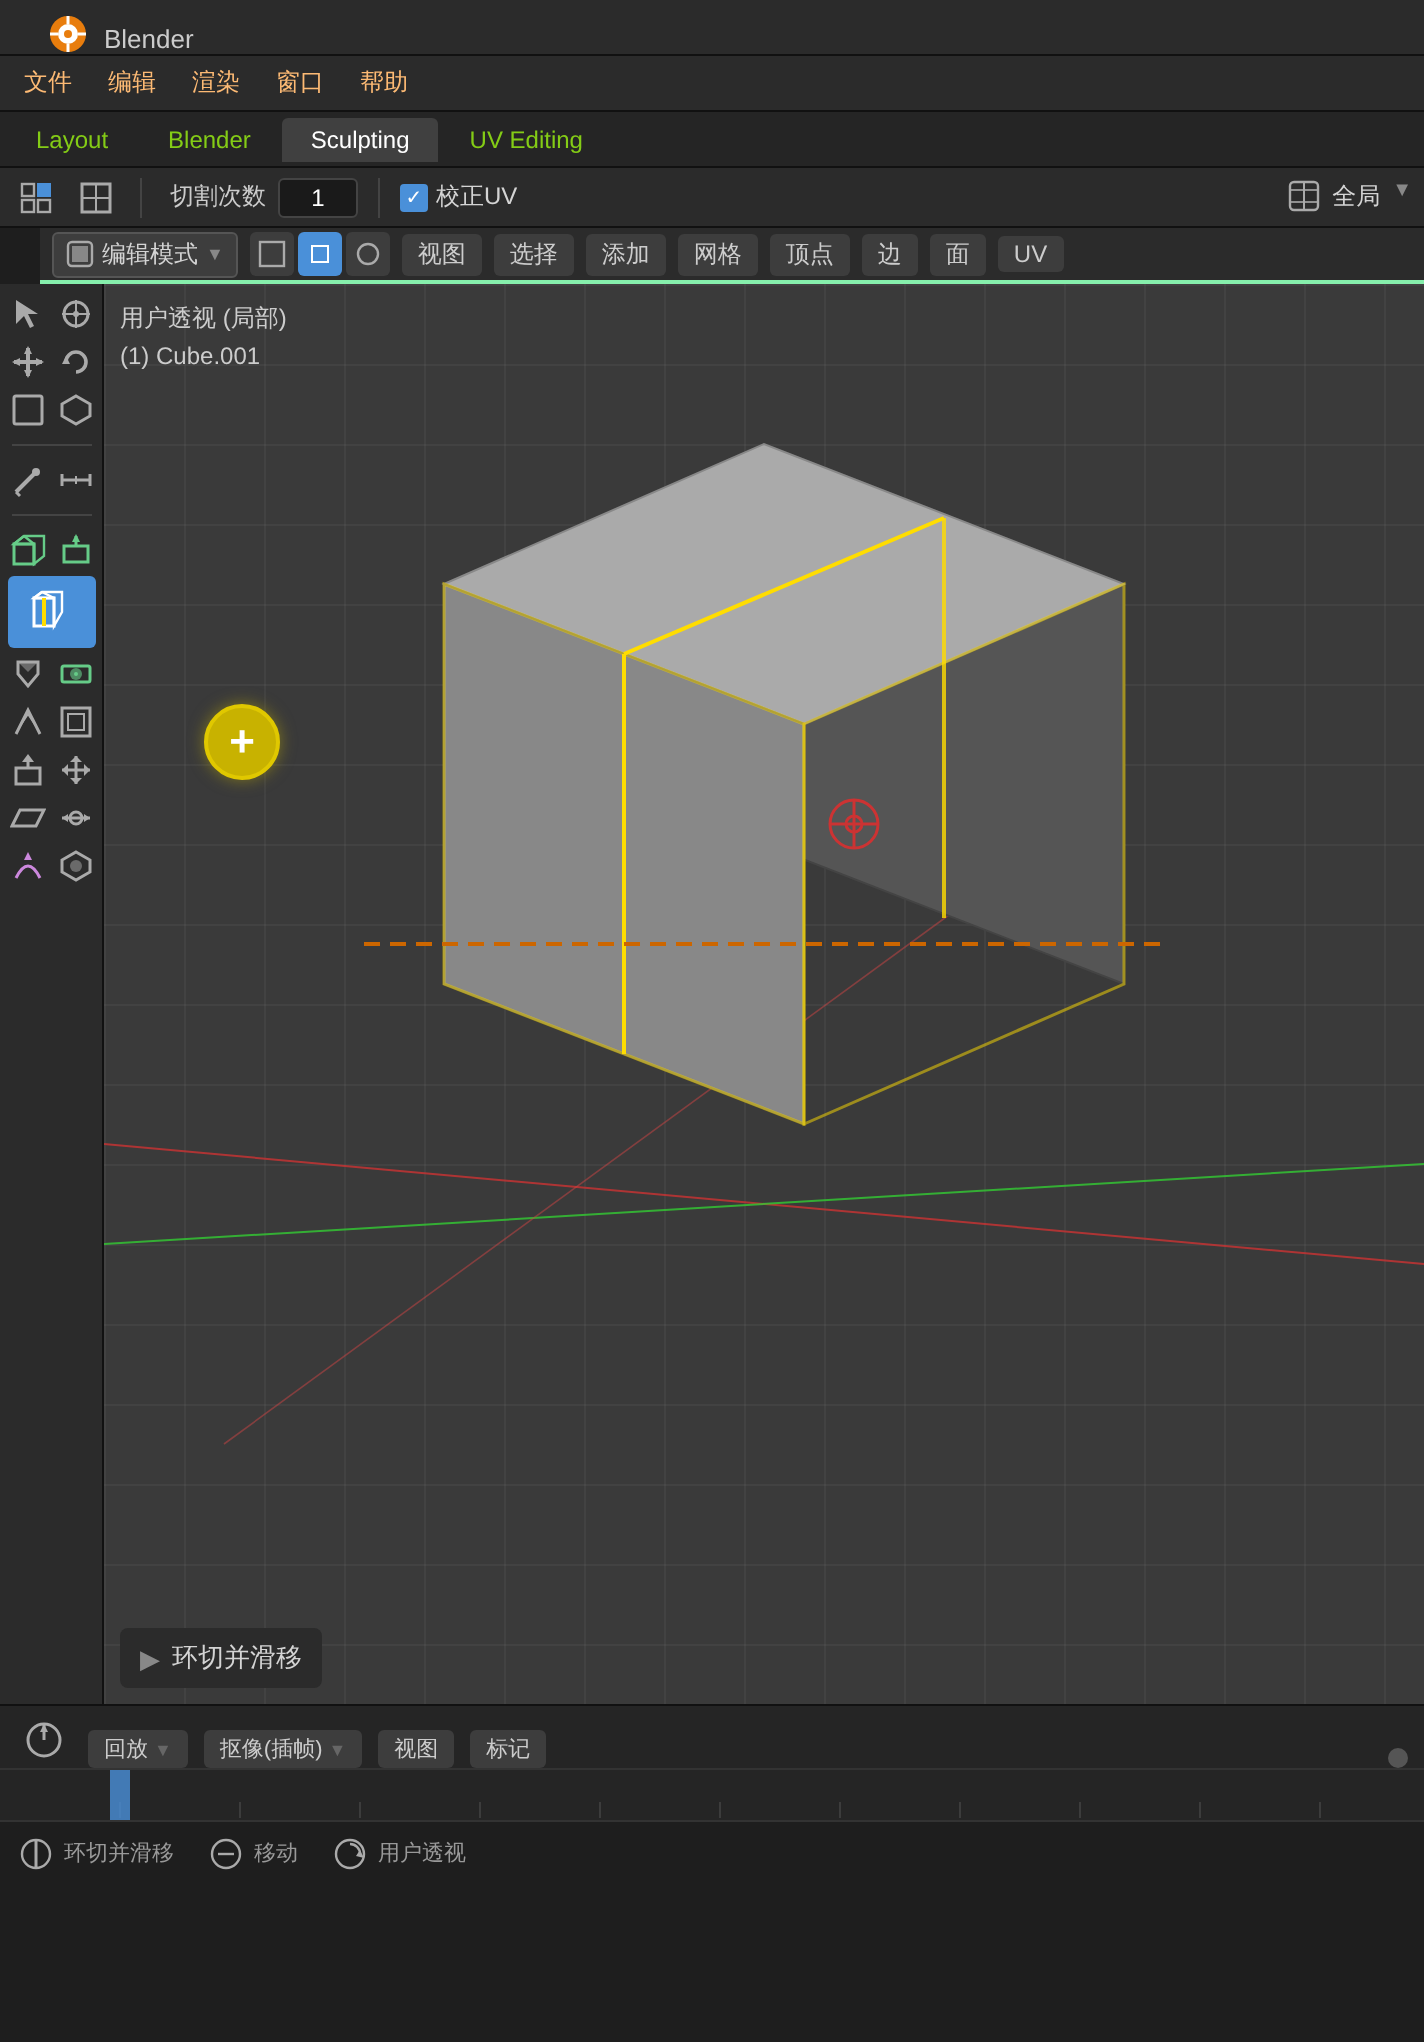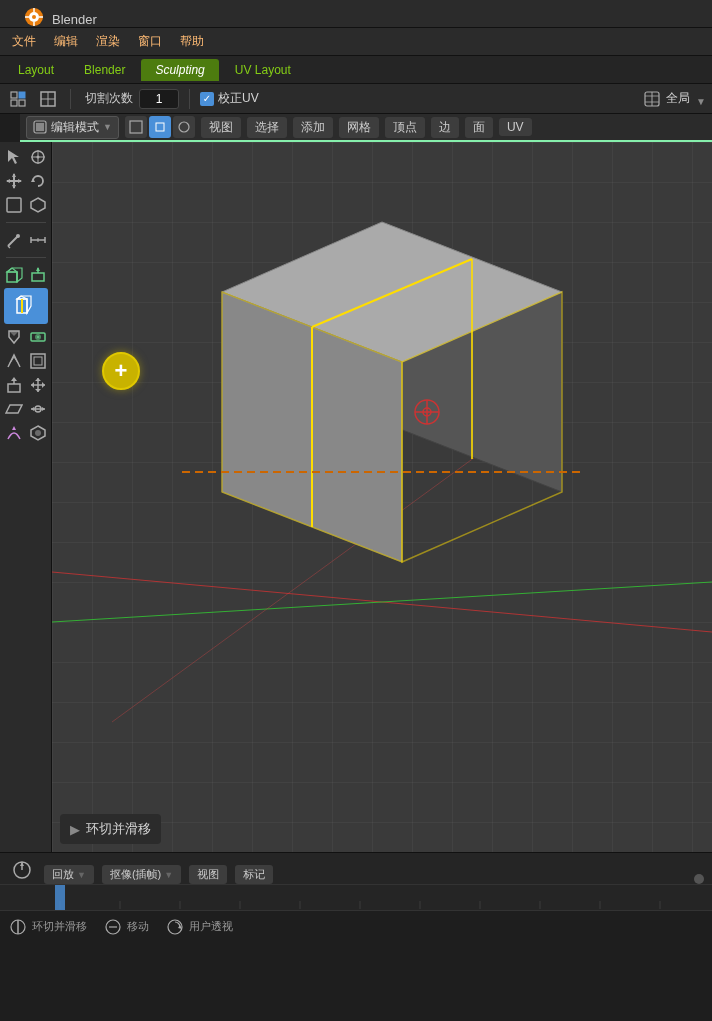--- a/index.html
+++ b/index.html
@@ -65,23 +65,22 @@
       border-bottom: 1px solid #111;
     }
     .workspace-tab {
       padding: 4px 14px;
       color: #84cc16;
       font-size: 12px;
       cursor: pointer;
       border-radius: 3px 3px 0 0;
     }
     .workspace-tab.active {
-      background: #4d7c0f;
+      background: #404040;
       color: #fff;
-      font-style: italic;
     }
 
     
     #tool-options-bar {
       width: 100%;
       height: 30px;
       background: #2b2b2b;
       display: flex;
       align-items: center;
       padding: 0 6px;
@@ -132,21 +131,21 @@
     }
     .separator {
       width: 1px;
       height: 20px;
       background: #444;
       margin: 0 4px;
     }
     .right-align {
       margin-left: auto;
       display: flex;
-      align-items: flex-end;
+      align-items: flex-start;
       gap: 6px;
     }
 
     
     #mode-bar {
       width: 100%;
       height: 28px;
       background: #2b2b2b;
       display: flex;
       align-items: center;
@@ -386,21 +385,21 @@
   <div class="menu-item">编辑</div>
   <div class="menu-item">渲染</div>
   <div class="menu-item">窗口</div>
   <div class="menu-item">帮助</div>
 </div>
 
 <div id="workspace-tabs">
   <div class="workspace-tab">Layout</div>
   <div class="workspace-tab">Blender</div>
   <div class="workspace-tab active">Sculpting</div>
-  <div class="workspace-tab">UV Layout</div>
+  <div class="workspace-tab">UV Editing</div>
 </div>
 
 <div id="tool-options-bar">
   <div class="tool-icon-btn">
     <svg width="18" height="18" viewBox="0 0 18 18">
       <rect x="2" y="2" width="6" height="6" fill="none" stroke="#aaa" stroke-width="1.2"></rect>
       <rect x="10" y="2" width="6" height="6" fill="#4a90d9" stroke="#4a90d9" stroke-width="1"></rect>
       <rect x="2" y="10" width="6" height="6" fill="none" stroke="#aaa" stroke-width="1.2"></rect>
       <rect x="10" y="10" width="6" height="6" fill="none" stroke="#aaa" stroke-width="1.2"></rect>
     </svg>
@@ -692,20 +691,24 @@
       <circle cx="305" cy="220" r="12" fill="none" stroke="#cc3333" stroke-width="1.5"></circle>
       <circle cx="305" cy="220" r="4" fill="none" stroke="#cc3333" stroke-width="1.5"></circle>
       <line x1="293" y1="220" x2="317" y2="220" stroke="#cc3333" stroke-width="1.5"></line>
       <line x1="305" y1="208" x2="305" y2="232" stroke="#cc3333" stroke-width="1.5"></line>
 
       <line x1="60" y1="280" x2="460" y2="280" stroke="#cc6600" stroke-width="2" stroke-dasharray="8,5"></line>
     </svg>
 
     <div class="add-loop-btn">+</div>
 
+    <div class="viewport-info">
+      <div>用户透视 (局部)</div>
+      <div>(1) Cube.001</div>
+    </div>
 
     <div id="operator-panel">
       <span class="op-arrow">▶</span>
       <span>环切并滑移</span>
     </div>
 
   </div>
 
 </div>
 

